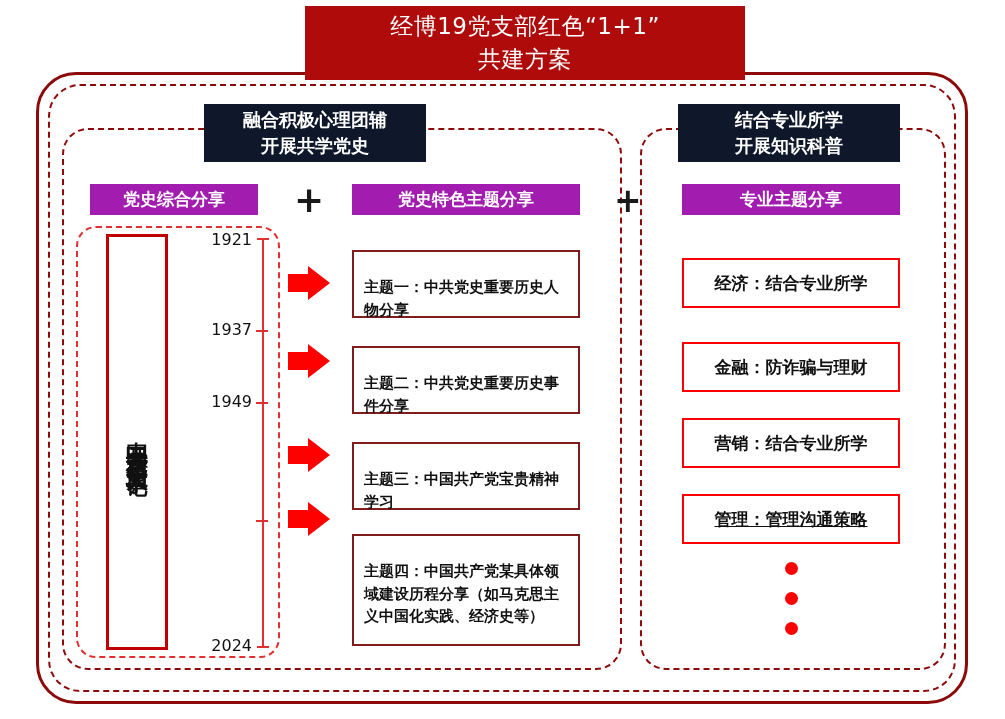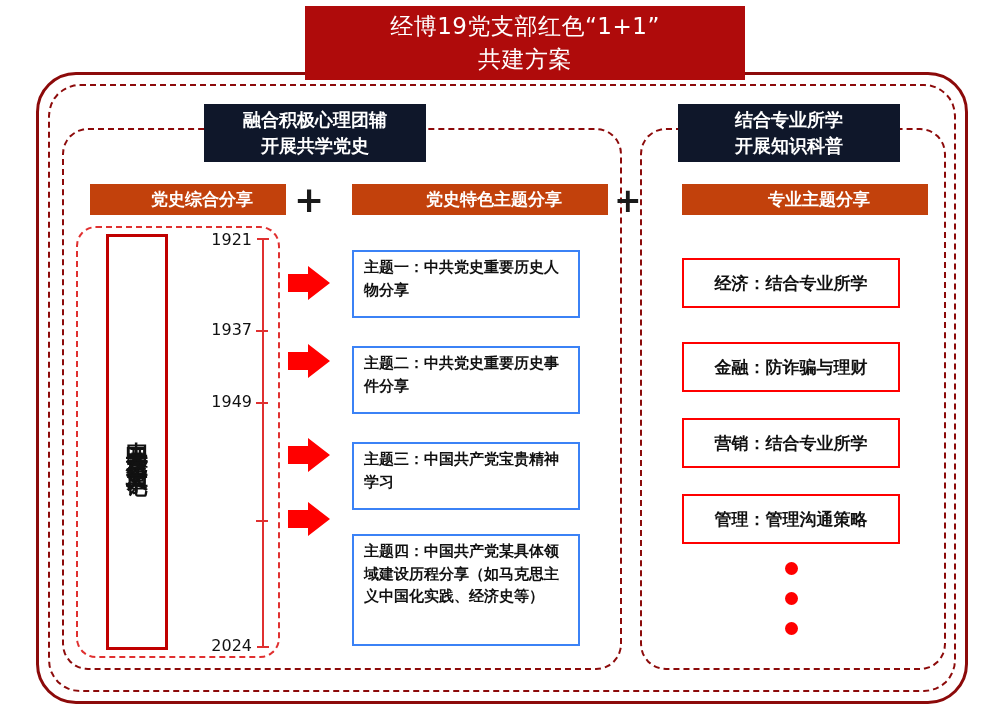--- a/index.html
+++ b/index.html
@@ -105,29 +105,28 @@
   .header-right {
     left: 678px;
     top: 104px;
     width: 222px;
     height: 58px;
   }
 
   
   .chip {
     position: absolute;
-    background: #c2410c;
+    background: #a21caf;
     color: #ffffff;
     font-size: 17px;
     font-weight: bold;
     display: flex;
     align-items: center;
     justify-content: center;
     z-index: 4;
-    padding-left: 28px;
   }
   .chip-a { left: 90px;  top: 184px; width: 168px; height: 31px; }
   .chip-b { left: 352px; top: 184px; width: 228px; height: 31px; }
   .chip-c { left: 682px; top: 184px; width: 218px; height: 31px; }
 
   
   .plus {
     position: absolute;
     color: #1a1a1a;
     font-size: 36px;
@@ -211,24 +210,24 @@
     width: 42px;
     height: 34px;
     z-index: 3;
   }
 
   
   .theme-box {
     position: absolute;
     left: 352px;
     width: 228px;
-    border: 2px solid #3b82f6;
-    box-sizing: border-box;
-    background: #ffffff;
-    padding: 4px 10px;
+    border: 2px solid #7f1d1d;
+    box-sizing: border-box;
+    background: #ffffff;
+    padding: 24px 10px;
     font-size: 15px;
     font-weight: bold;
     color: #111111;
     line-height: 1.5;
   }
 
   
   .subject-box {
     position: absolute;
     left: 682px;
@@ -327,19 +326,19 @@
   </div>
 
   <div class="theme-box" style="top:250px; height:68px;">主题一：中共党史重要历史人物分享</div>
   <div class="theme-box" style="top:346px; height:68px;">主题二：中共党史重要历史事件分享</div>
   <div class="theme-box" style="top:442px; height:68px;">主题三：中国共产党宝贵精神学习</div>
   <div class="theme-box" style="top:534px; height:112px;">主题四：中国共产党某具体领域建设历程分享（如马克思主义中国化实践、经济史等）</div>
 
   <div class="subject-box" style="top:258px;">经济：结合专业所学</div>
   <div class="subject-box" style="top:342px;">金融：防诈骗与理财</div>
   <div class="subject-box" style="top:418px;">营销：结合专业所学</div>
-  <div class="subject-box" style="top:494px;">管理：管理沟通策略</div>
+  <div class="subject-box" style="top:494px;text-decoration:underline;">管理：管理沟通策略</div>
 
   <div class="dot" style="top:562px;"></div>
   <div class="dot" style="top:592px;"></div>
   <div class="dot" style="top:622px;"></div>
 
 </div>
 
 </body></html>

